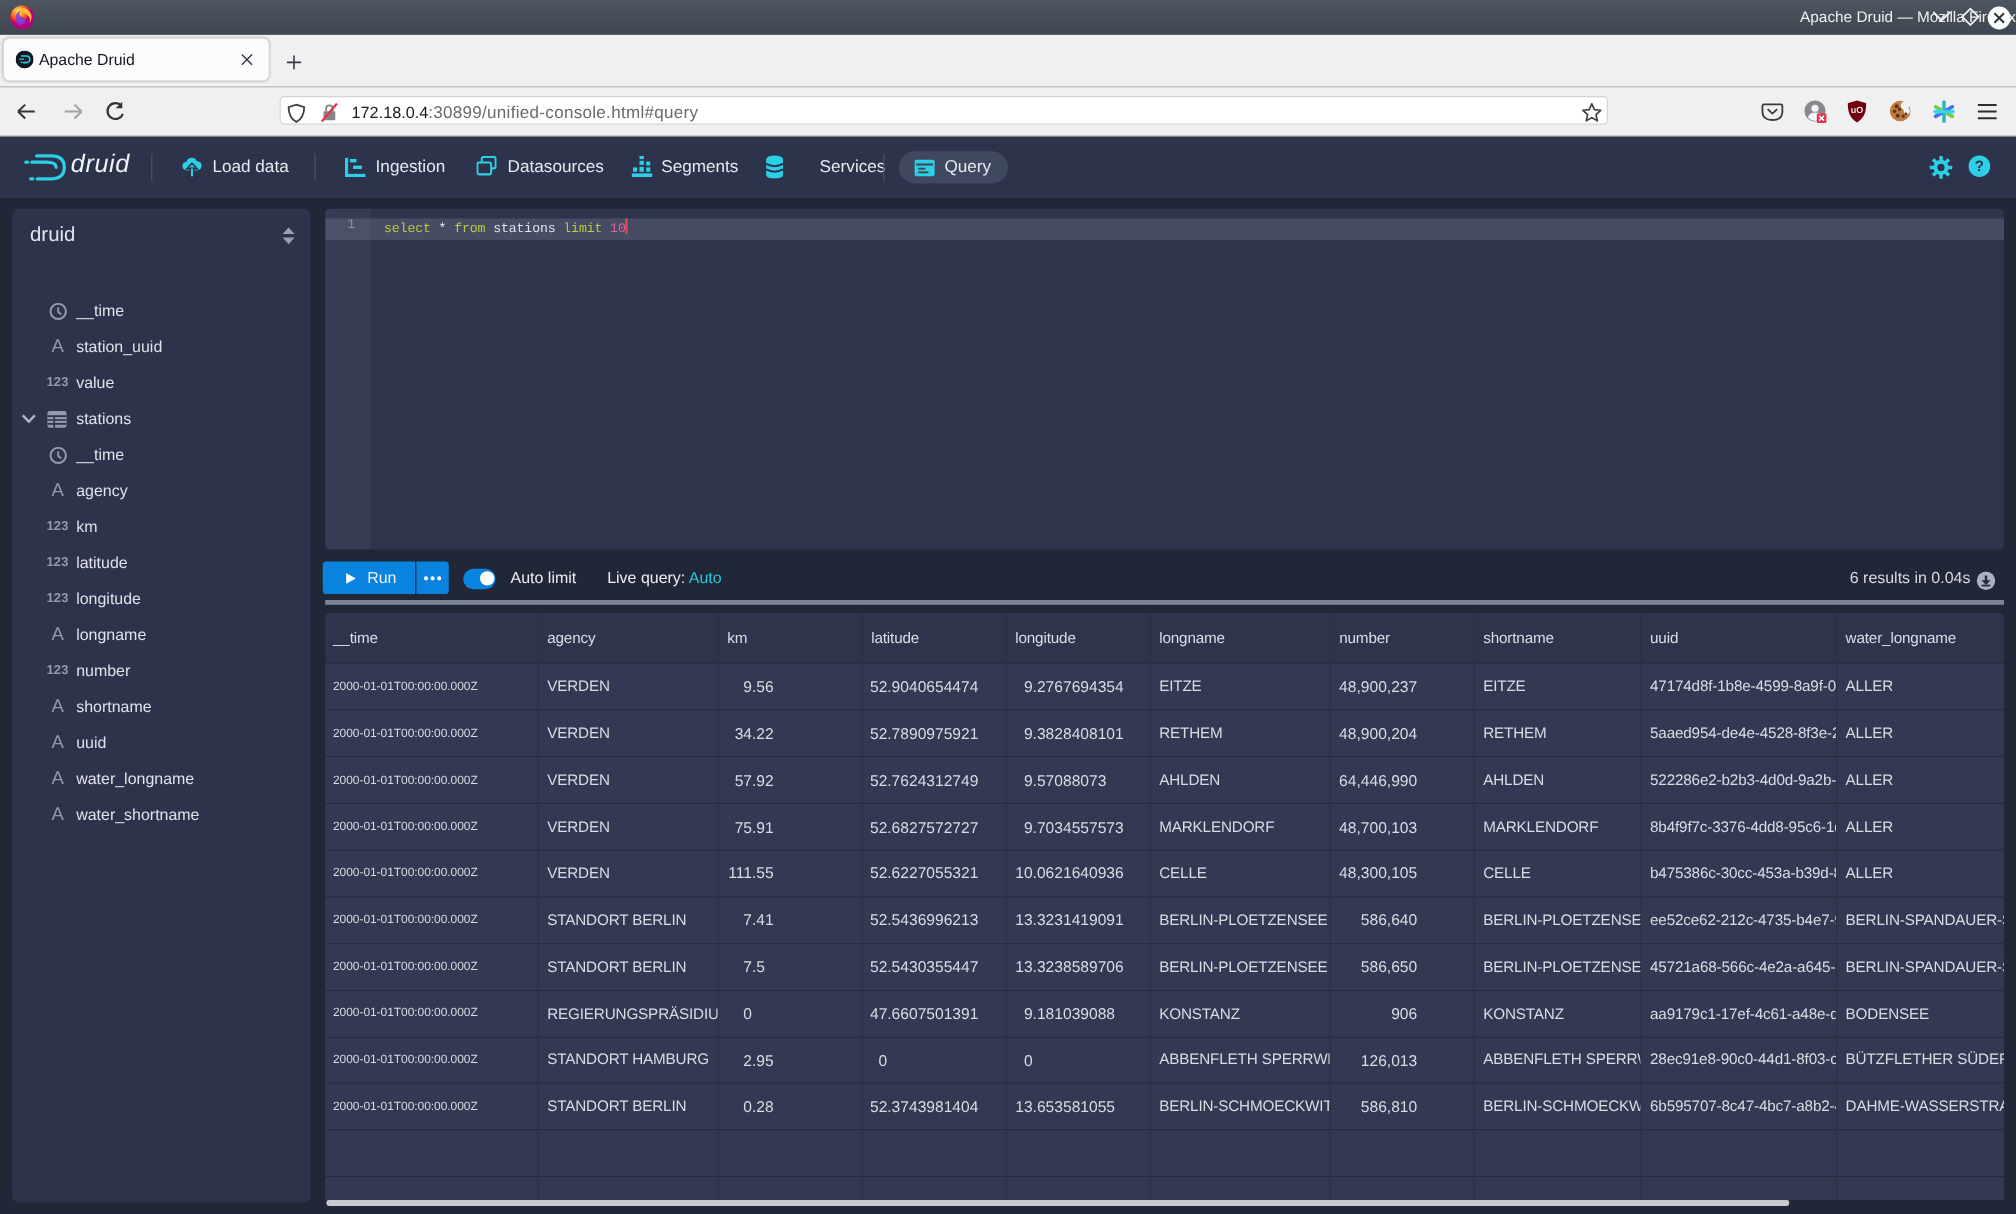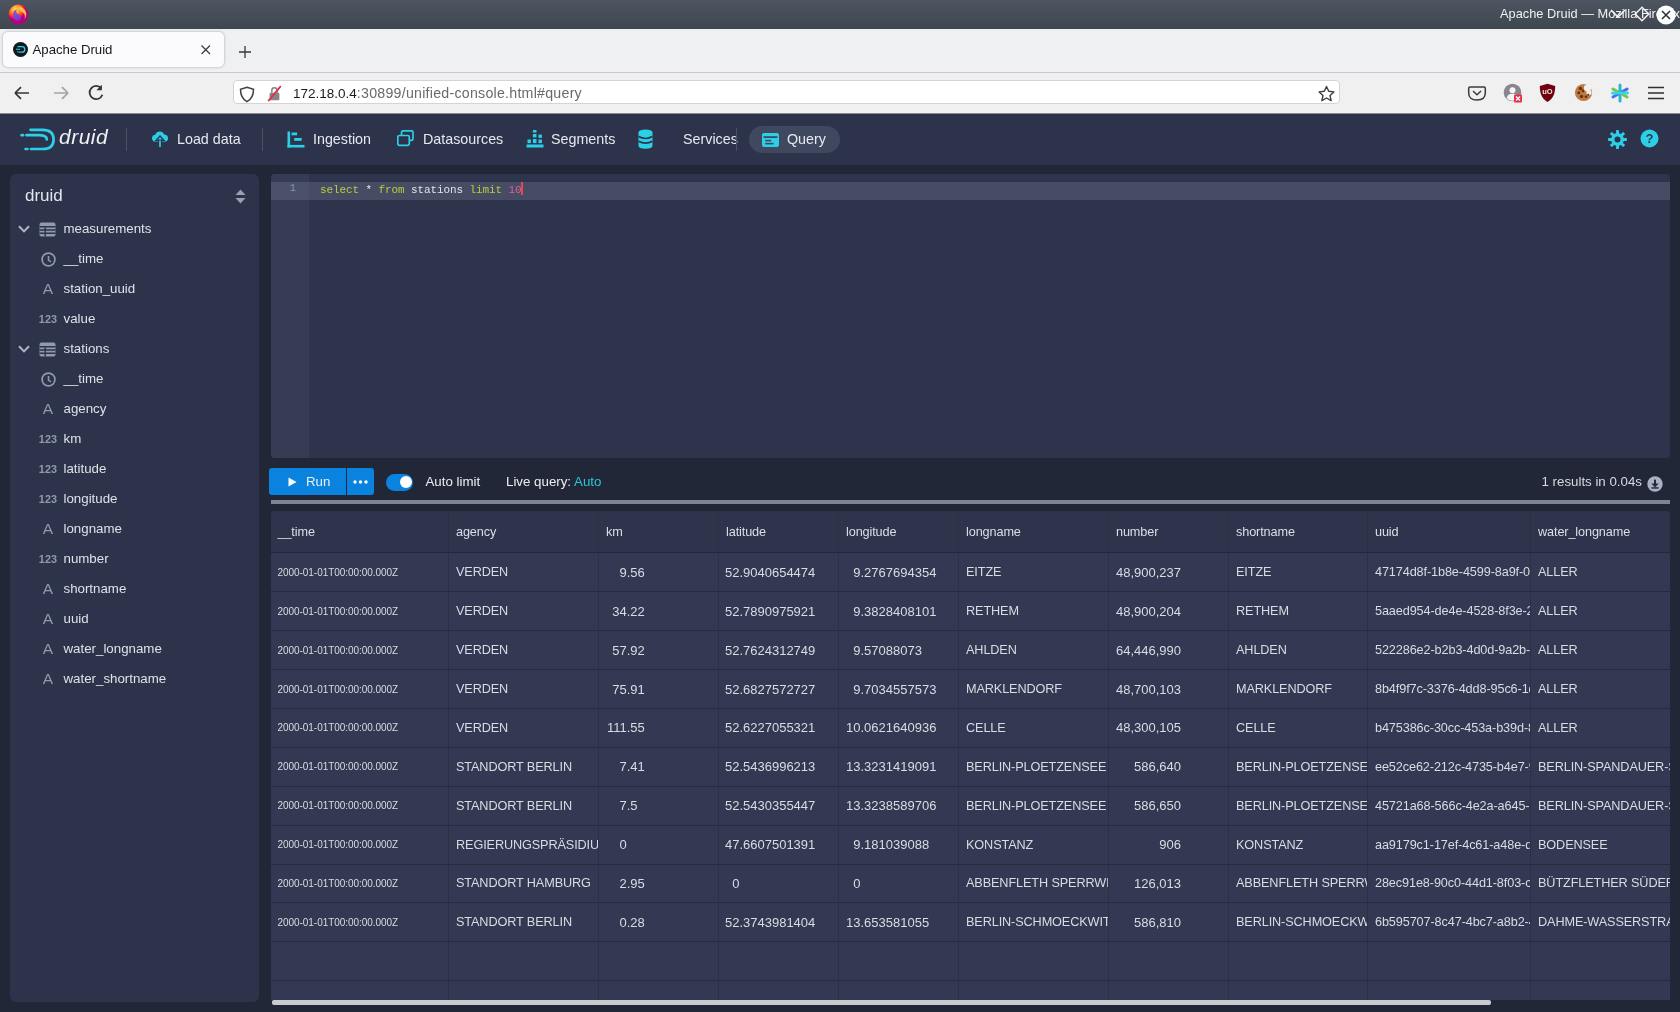--- a/index.html
+++ b/index.html
@@ -238,32 +238,20 @@
   <circle cx="9.5" cy="9.5" r="9" fill="#2bd0e6"></circle>
   <text x="9.5" y="13.8" text-anchor="middle" font-size="12.5" font-weight="bold" fill="#2e334c" font-family="Liberation Sans">?</text>
  </svg>
 </div>
 <div class="a" id="sidebar">
 <div class="a" id="sbtitle">druid</div>
 <svg class="a" style="left:224.5px;top:14.5px" width="11" height="15">
       <path d="M5.5 0.5 L10.5 6 L0.5 6 Z" fill="#98a0b2"></path>
       <path d="M5.5 14.5 L10.5 9 L0.5 9 Z" fill="#98a0b2"></path>
     </svg>
-<div class="trow a" style="top:40.0px">
-      <svg class="a" style="left:8px;top:11px" width="12" height="8">
-        <path d="M1 1.2 L6 6.4 L11 1.2" stroke="#aeb5c2" stroke-width="2" fill="none"></path>
-      </svg>
-      <svg class="a" style="left:29px;top:6.5px" width="17" height="17">
-        <rect x="0.5" y="1.5" width="16" height="14" rx="2" fill="#9199ac"></rect>
-        <g stroke="#2d3349" stroke-width="1.4">
-          <path d="M0.5 5.7 L16.5 5.7 M0.5 9 L16.5 9 M0.5 12.3 L16.5 12.3 M6.2 5.7 L6.2 15.5"></path>
-        </g>
-      </svg>
-      <div class="a tlabel">measurements</div>
-    </div>
 <div class="trow a" style="top:70.0px">
       <svg class="a" style="left:30.5px;top:8px" width="15" height="15">
         <circle cx="7.5" cy="7.5" r="6.4" fill="none" stroke="#9199ac" stroke-width="1.7"></circle>
         <path d="M7.5 4 L7.5 8 L10 10" fill="none" stroke="#9199ac" stroke-width="1.6"></path>
       </svg>
       <div class="a tlabel">__time</div>
     </div>
 <div class="trow a" style="top:100.0px">
       <div class="a" style="left:30px;top:0;width:16px;height:30px;line-height:30px;text-align:center;color:#9199ac;font-size:15.5px">A</div>
       <div class="a tlabel">station_uuid</div>
@@ -350,21 +338,21 @@
  <svg class="a" style="left:6px;top:12px" width="15" height="4">
   <circle cx="2" cy="2" r="1.7" fill="#fff"></circle>
       <circle cx="7.5" cy="2" r="1.7" fill="#fff"></circle>
       <circle cx="13" cy="2" r="1.7" fill="#fff"></circle>
     </svg>
 </div>
 <div class="a" id="toggle"></div>
 <div class="a" id="knob"></div>
 <div class="a rbtxt" style="left:425.5px">Auto limit</div>
 <div class="a rbtxt" style="left:506px">Live query: <span style="color:#27c6da">Auto</span></div>
-<div class="a rbtxt" style="left:1380px;width:262px;text-align:right;color:#d7dae1">1 results in 0.04s</div>
+<div class="a rbtxt" style="left:1380px;width:262px;text-align:right;color:#d7dae1">6 results in 0.04s</div>
 <svg class="a" style="left:1647px;top:475.5px" width="16" height="16">
  <circle cx="8" cy="8" r="7.7" fill="#a9b1c2"></circle>
  <rect x="7" y="3.6" width="2" height="4.6" fill="#252b3e"></rect>
     <path d="M4.3 7.6 L11.7 7.6 L8 11.6 Z" fill="#252b3e"></path>
     <rect x="4.4" y="11.2" width="7.2" height="1.5" fill="#252b3e"></rect>
 </svg>
 <div class="a" id="splitter"></div>
 <div class="a" id="rtable">
 <div class="c h">__time</div>
 <div class="c h">agency</div>

